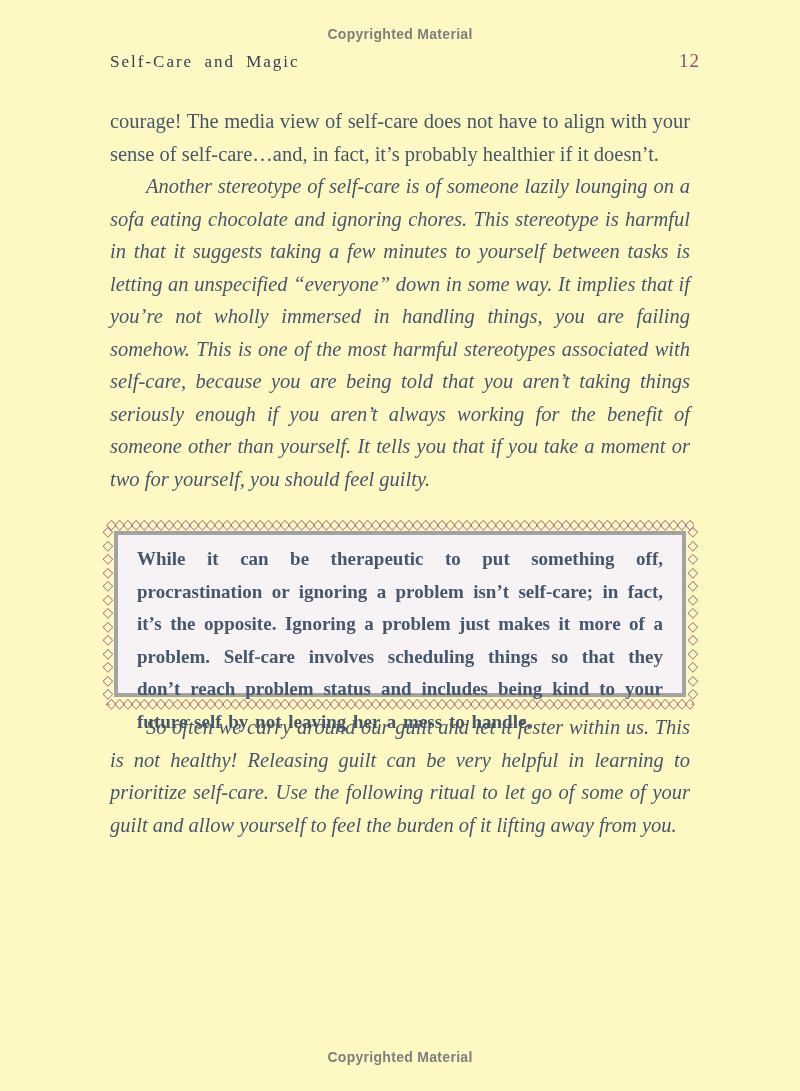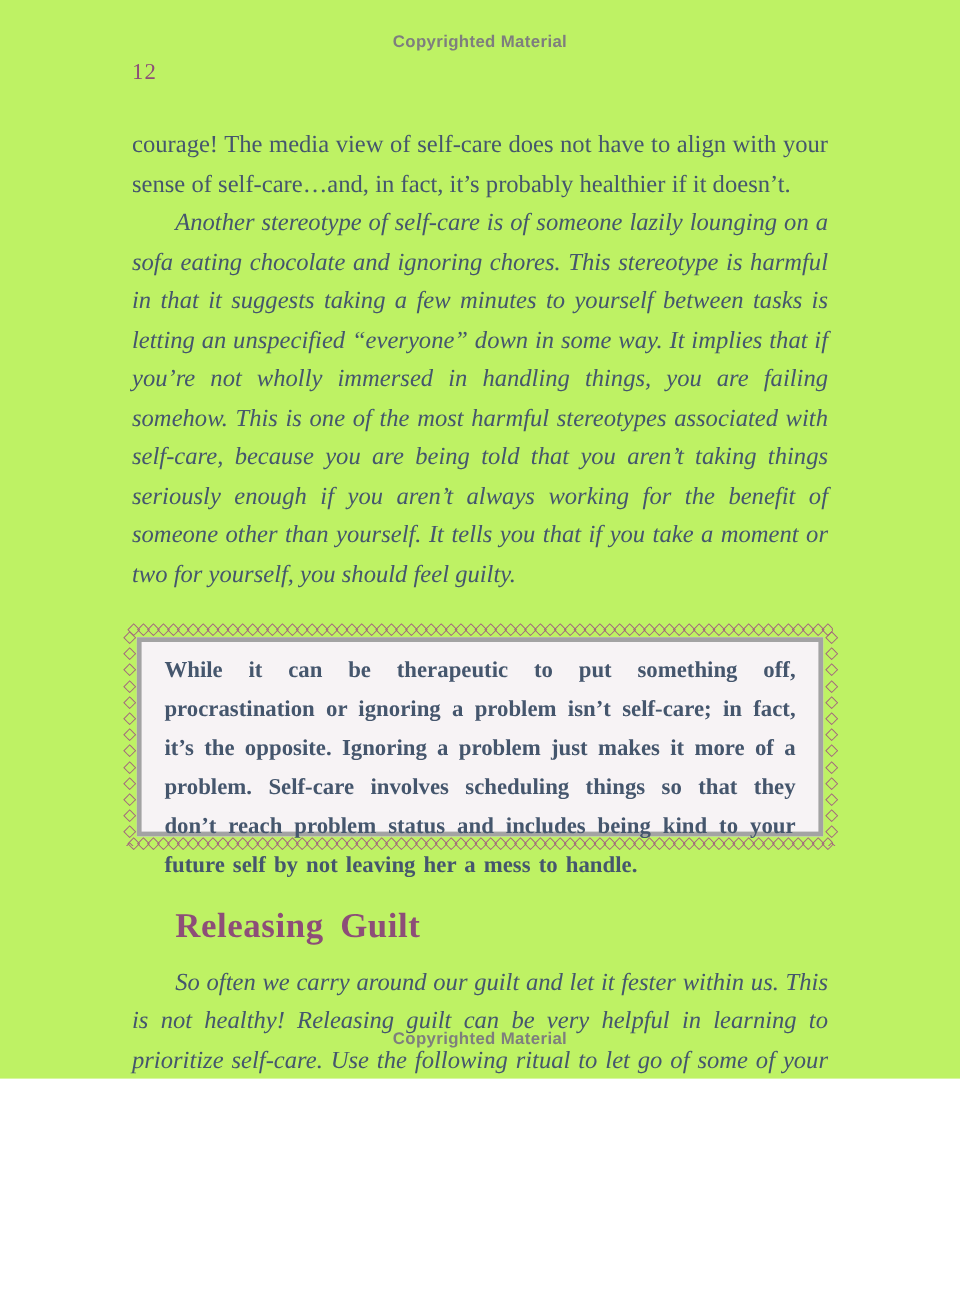--- a/index.html
+++ b/index.html
@@ -1,21 +1,21 @@
 <!DOCTYPE html>
 <html><head>
 <meta charset="utf-8">
 <style>
   * { margin: 0; padding: 0; box-sizing: border-box; }
   html, body { background: #ffffff; }
   .page {
     position: relative;
     width: 800px;
-    height: 899px;
-    background: #bef264;
+    height: 1091px;
+    background: #fef9c3;
     font-family: "Liberation Serif", serif;
     overflow: hidden;
   }
   .copyright {
     text-align: center;
     font-family: "Liberation Sans", sans-serif;
     font-weight: bold;
     font-size: 14px;
     color: #7e7e7e;
     letter-spacing: 0.3px;
@@ -118,41 +118,41 @@
   .diamonds.right { right: 0; }
 </style>
 </head>
 <body>
 
 <div class="page">
 
   <div class="copyright top">Copyrighted Material</div>
 
   <div class="header-row">
+    <span class="running-head">Self-Care and Magic</span>
     <span class="page-number">12</span>
   </div>
 
   <div class="column">
 
     <p class="body-text intro">courage! The media view of self-care does not have to align with your sense of self-care…and, in fact, it’s probably healthier if it doesn’t.</p>
 
 
     <p class="body-text indent">Another stereotype of self-care is of someone lazily lounging on a sofa eating chocolate and ignoring chores. This stereotype is harmful in that it suggests taking a few minutes to yourself between tasks is letting an unspecified “everyone” down in some way. It implies that if you’re not wholly immersed in handling things, you are failing somehow. This is one of the most harmful stereotypes associated with self-care, because you are being told that you aren’t taking things seriously enough if you aren’t always working for the benefit of someone other than yourself. It tells you that if you take a moment or two for yourself, you should feel guilty.</p>
 
     <div class="callout">
       <div class="diamonds h top">◇◇◇◇◇◇◇◇◇◇◇◇◇◇◇◇◇◇◇◇◇◇◇◇◇◇◇◇◇◇◇◇◇◇◇◇◇◇◇◇◇◇◇◇◇◇◇◇◇◇◇◇◇◇◇◇◇◇◇◇◇◇◇◇◇◇◇◇◇◇◇◇◇◇◇◇◇◇◇◇</div>
       <div class="diamonds h bottom">◇◇◇◇◇◇◇◇◇◇◇◇◇◇◇◇◇◇◇◇◇◇◇◇◇◇◇◇◇◇◇◇◇◇◇◇◇◇◇◇◇◇◇◇◇◇◇◇◇◇◇◇◇◇◇◇◇◇◇◇◇◇◇◇◇◇◇◇◇◇◇◇◇◇◇◇◇◇◇◇</div>
       <div class="diamonds v left">◇◇◇◇◇◇◇◇◇◇◇◇◇◇◇◇◇◇◇◇◇◇◇◇◇◇◇◇◇◇</div>
       <div class="diamonds v right">◇◇◇◇◇◇◇◇◇◇◇◇◇◇◇◇◇◇◇◇◇◇◇◇◇◇◇◇◇◇</div>
       <div class="callout-inner">
         <p class="callout-text">While it can be therapeutic to put something off, procrastination or ignoring a problem isn’t self-care; in fact, it’s the opposite. Ignoring a problem just makes it more of a problem. Self-care involves scheduling things so that they don’t reach problem status and includes being kind to your future self by not leaving her a mess to handle.</p>
       </div>
     </div>
 
-    <h2 class="section-heading heading-2">Releasing Guilt</h2>
 
     <p class="body-text indent">So often we carry around our guilt and let it fester within us. This is not healthy! Releasing guilt can be very helpful in learning to prioritize self-care. Use the following ritual to let go of some of your guilt and allow yourself to feel the burden of it lifting away from you.</p>
 
   </div>
 
   <div class="copyright bottom">Copyrighted Material</div>
 
 </div>
 
 </body></html>

